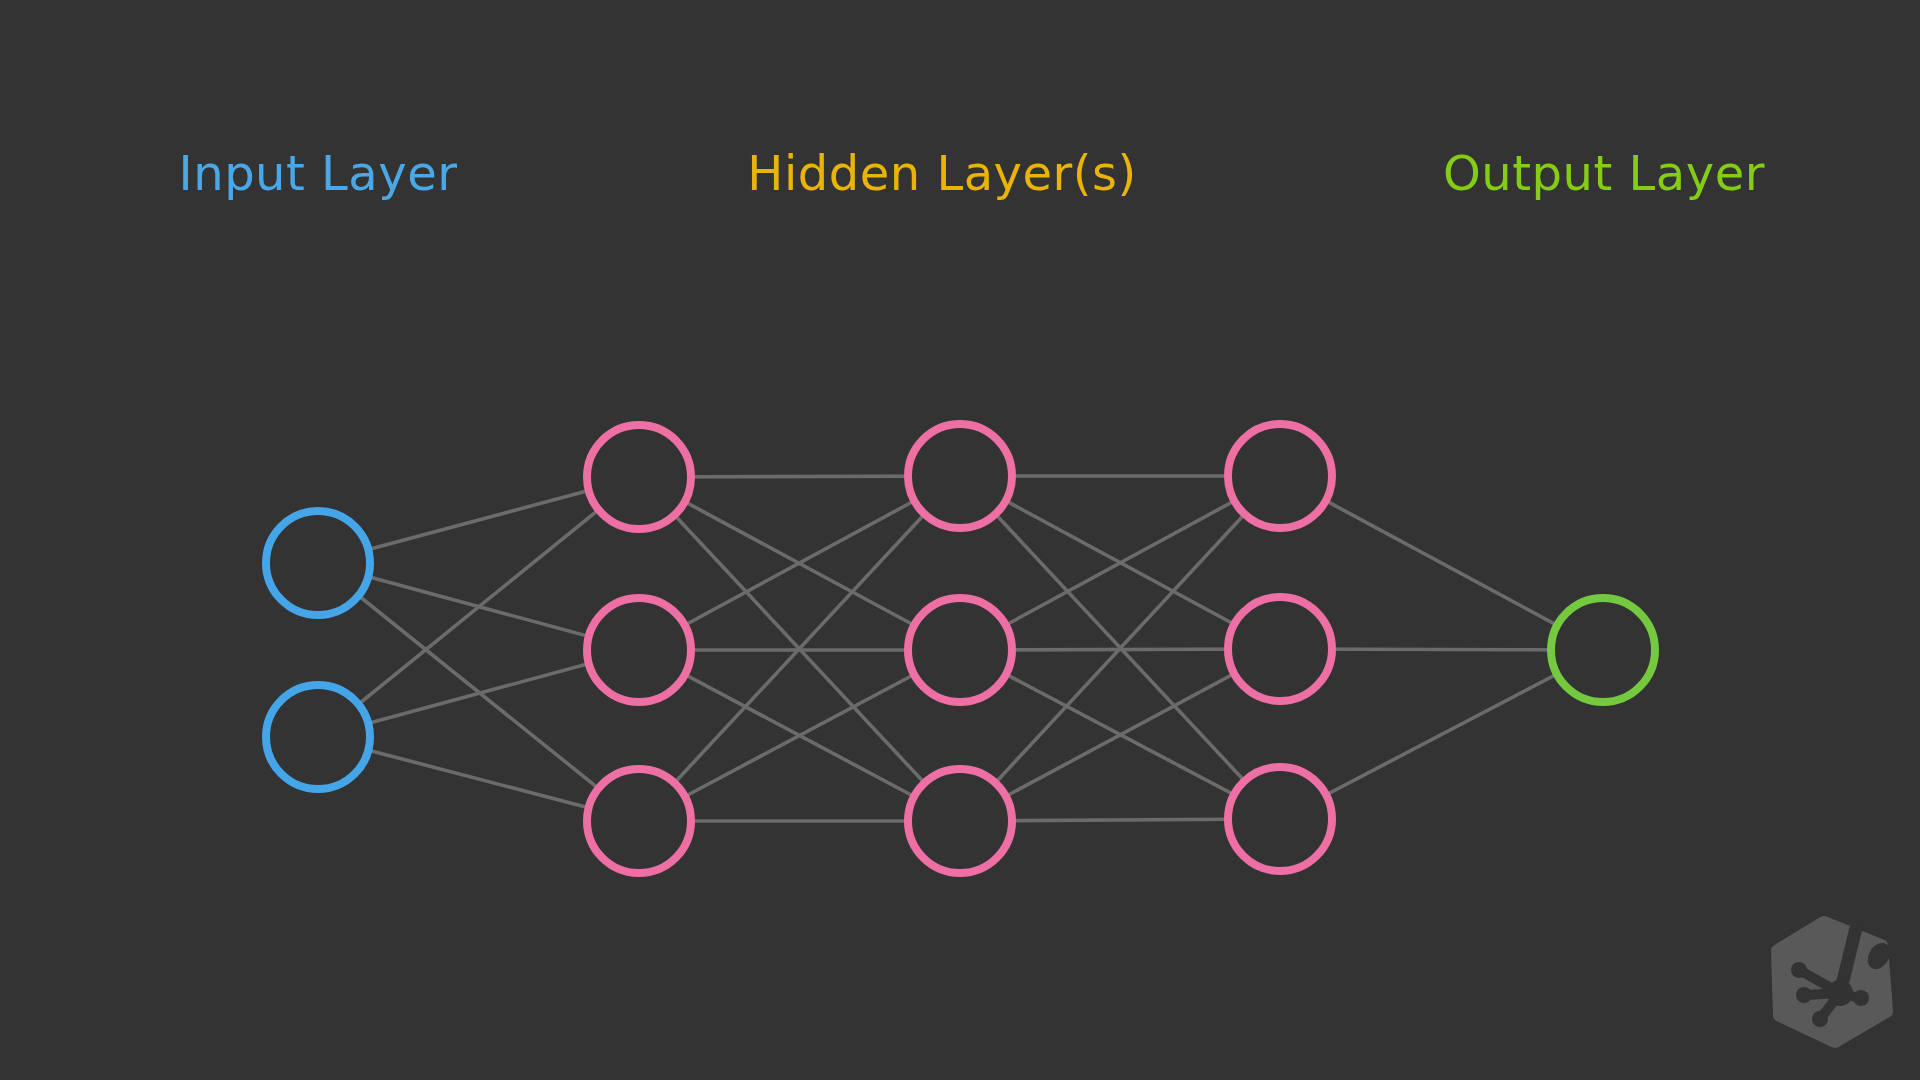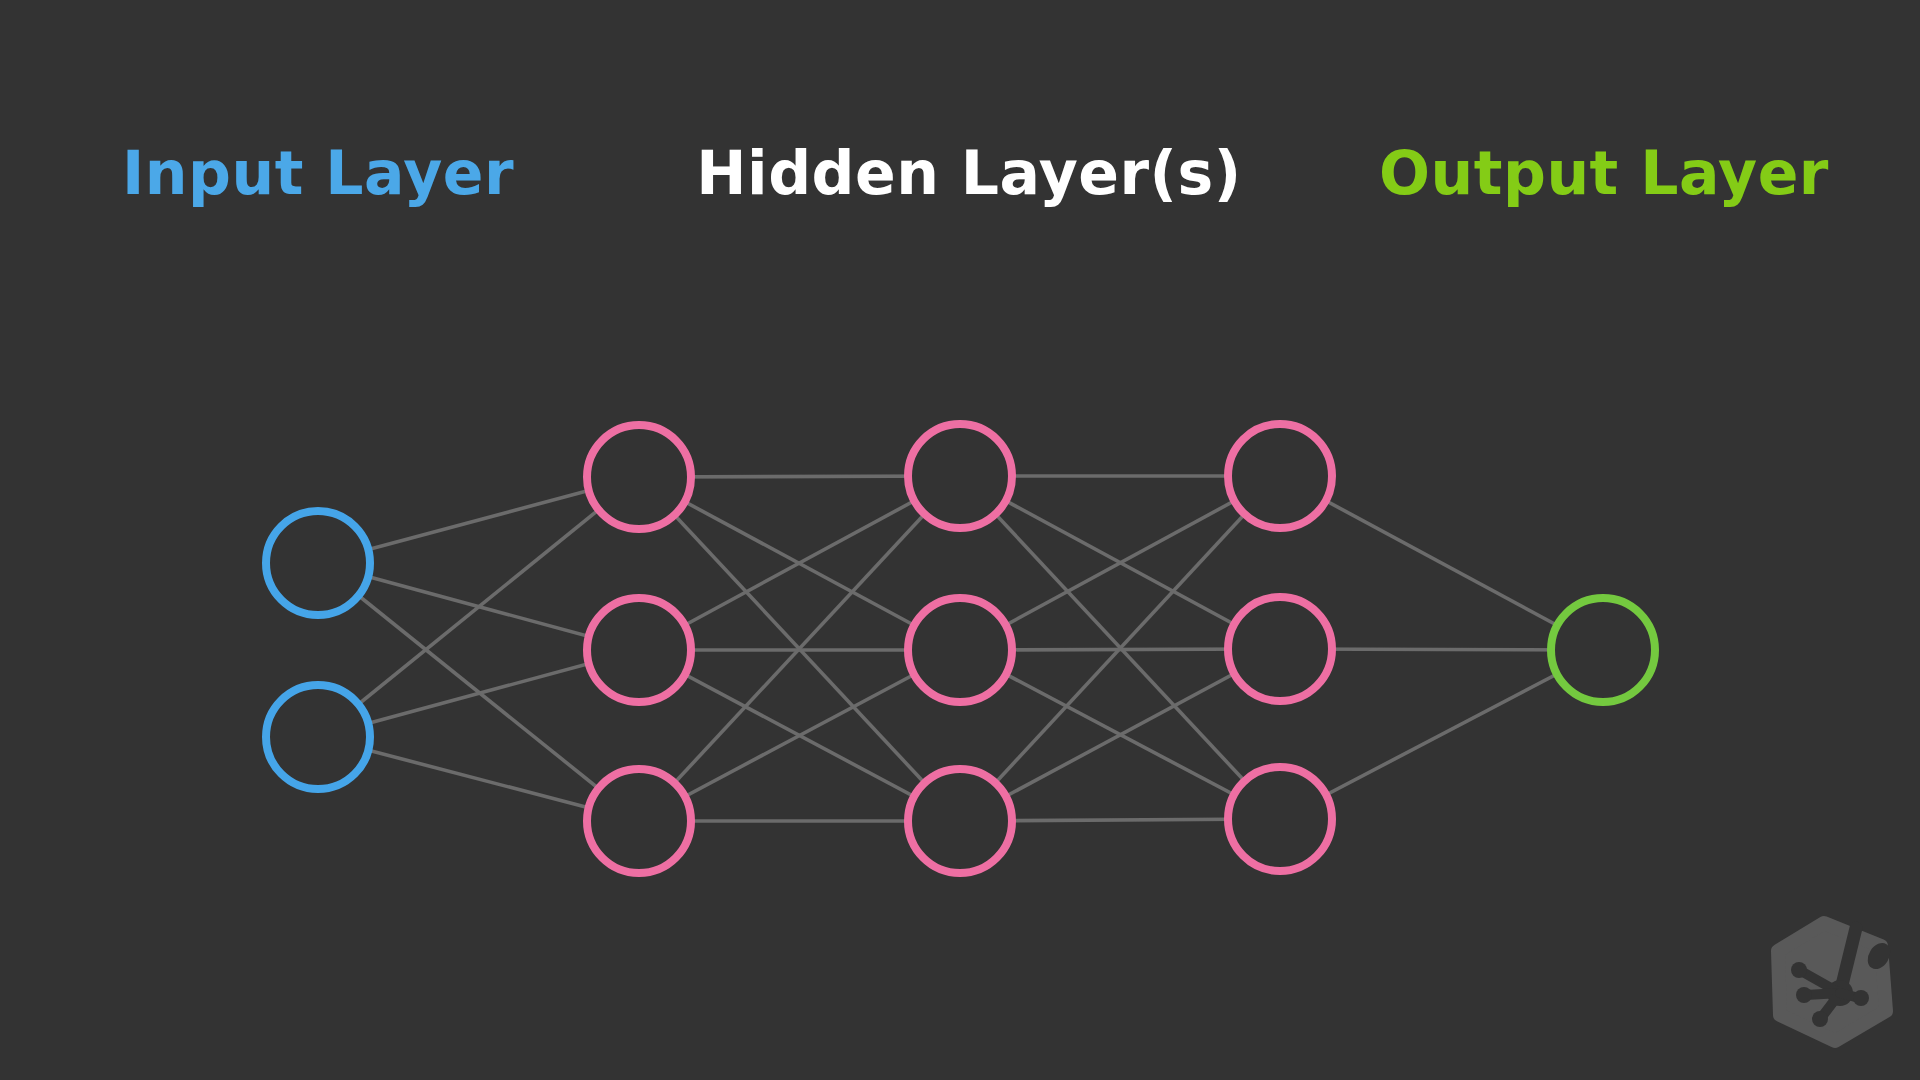--- a/index.html
+++ b/index.html
@@ -9,22 +9,22 @@
     overflow: hidden;
     background: var(--bg);
     font-family: "DejaVu Sans", "Liberation Sans", sans-serif;
   }
   .stage { position: relative; width: 1920px; height: 1080px; }
   #network-svg { position: absolute; left: 0; top: 0; }
   .heading {
     position: absolute;
     top: 143px;
     transform: translateX(-50%);
-    font-size: 60px;
-    font-weight: 700;
+    font-size: 48px;
+    font-weight: 400;
     line-height: 60px;
     white-space: nowrap;
     letter-spacing: 0.5px;
   }
   #logo-svg { position: absolute; left: 1755px; top: 908px; }
   .cutout-stroke { stroke: var(--bg); fill: none; }
   .cutout-fill   { fill: var(--bg); }
 </style>
 </head>
 <body>
@@ -67,21 +67,21 @@
       <circle cx="960" cy="476" r="52" fill="#333333" stroke="#EE6FA3" stroke-width="8"></circle>
       <circle cx="960" cy="650" r="52" fill="#333333" stroke="#EE6FA3" stroke-width="8"></circle>
       <circle cx="960" cy="821" r="52" fill="#333333" stroke="#EE6FA3" stroke-width="8"></circle>
       <circle cx="1280" cy="476" r="52" fill="#333333" stroke="#EE6FA3" stroke-width="8"></circle>
       <circle cx="1280" cy="649" r="52" fill="#333333" stroke="#EE6FA3" stroke-width="8"></circle>
       <circle cx="1280" cy="819" r="52" fill="#333333" stroke="#EE6FA3" stroke-width="8"></circle>
       <circle cx="1603" cy="650" r="52" fill="#333333" stroke="#74C93F" stroke-width="8"></circle>
     </svg>
 
   <div class="heading" style="color: rgb(75, 168, 232); left: 318px;">Input Layer</div>
-  <div class="heading" style="color: #ffffff; left: 969px;">Hidden Layer(s)</div>
+  <div class="heading" style="color: #eab308; left: 942px;">Hidden Layer(s)</div>
   <div class="heading" style="color: #84cc16; left: 1604px;">Output Layer</div>
 
   <svg id="logo-svg" width="150" height="150" viewBox="0 0 150 150" style="color: rgb(89, 89, 89);">
 
     <polygon points="69,15 126,38 131,103 80,133 25,107 23,43" fill="currentColor" stroke="currentColor" stroke-width="14" stroke-linejoin="round"></polygon>
 
     <g>
       <line class="cutout-stroke" x1="101" y1="20" x2="86" y2="81" stroke-width="13" stroke-linecap="round"></line>
       <ellipse class="cutout-fill" cx="124" cy="48" rx="10" ry="14" transform="rotate(32 124 48)"></ellipse>
       <circle class="cutout-fill" cx="85" cy="85" r="13"></circle>

